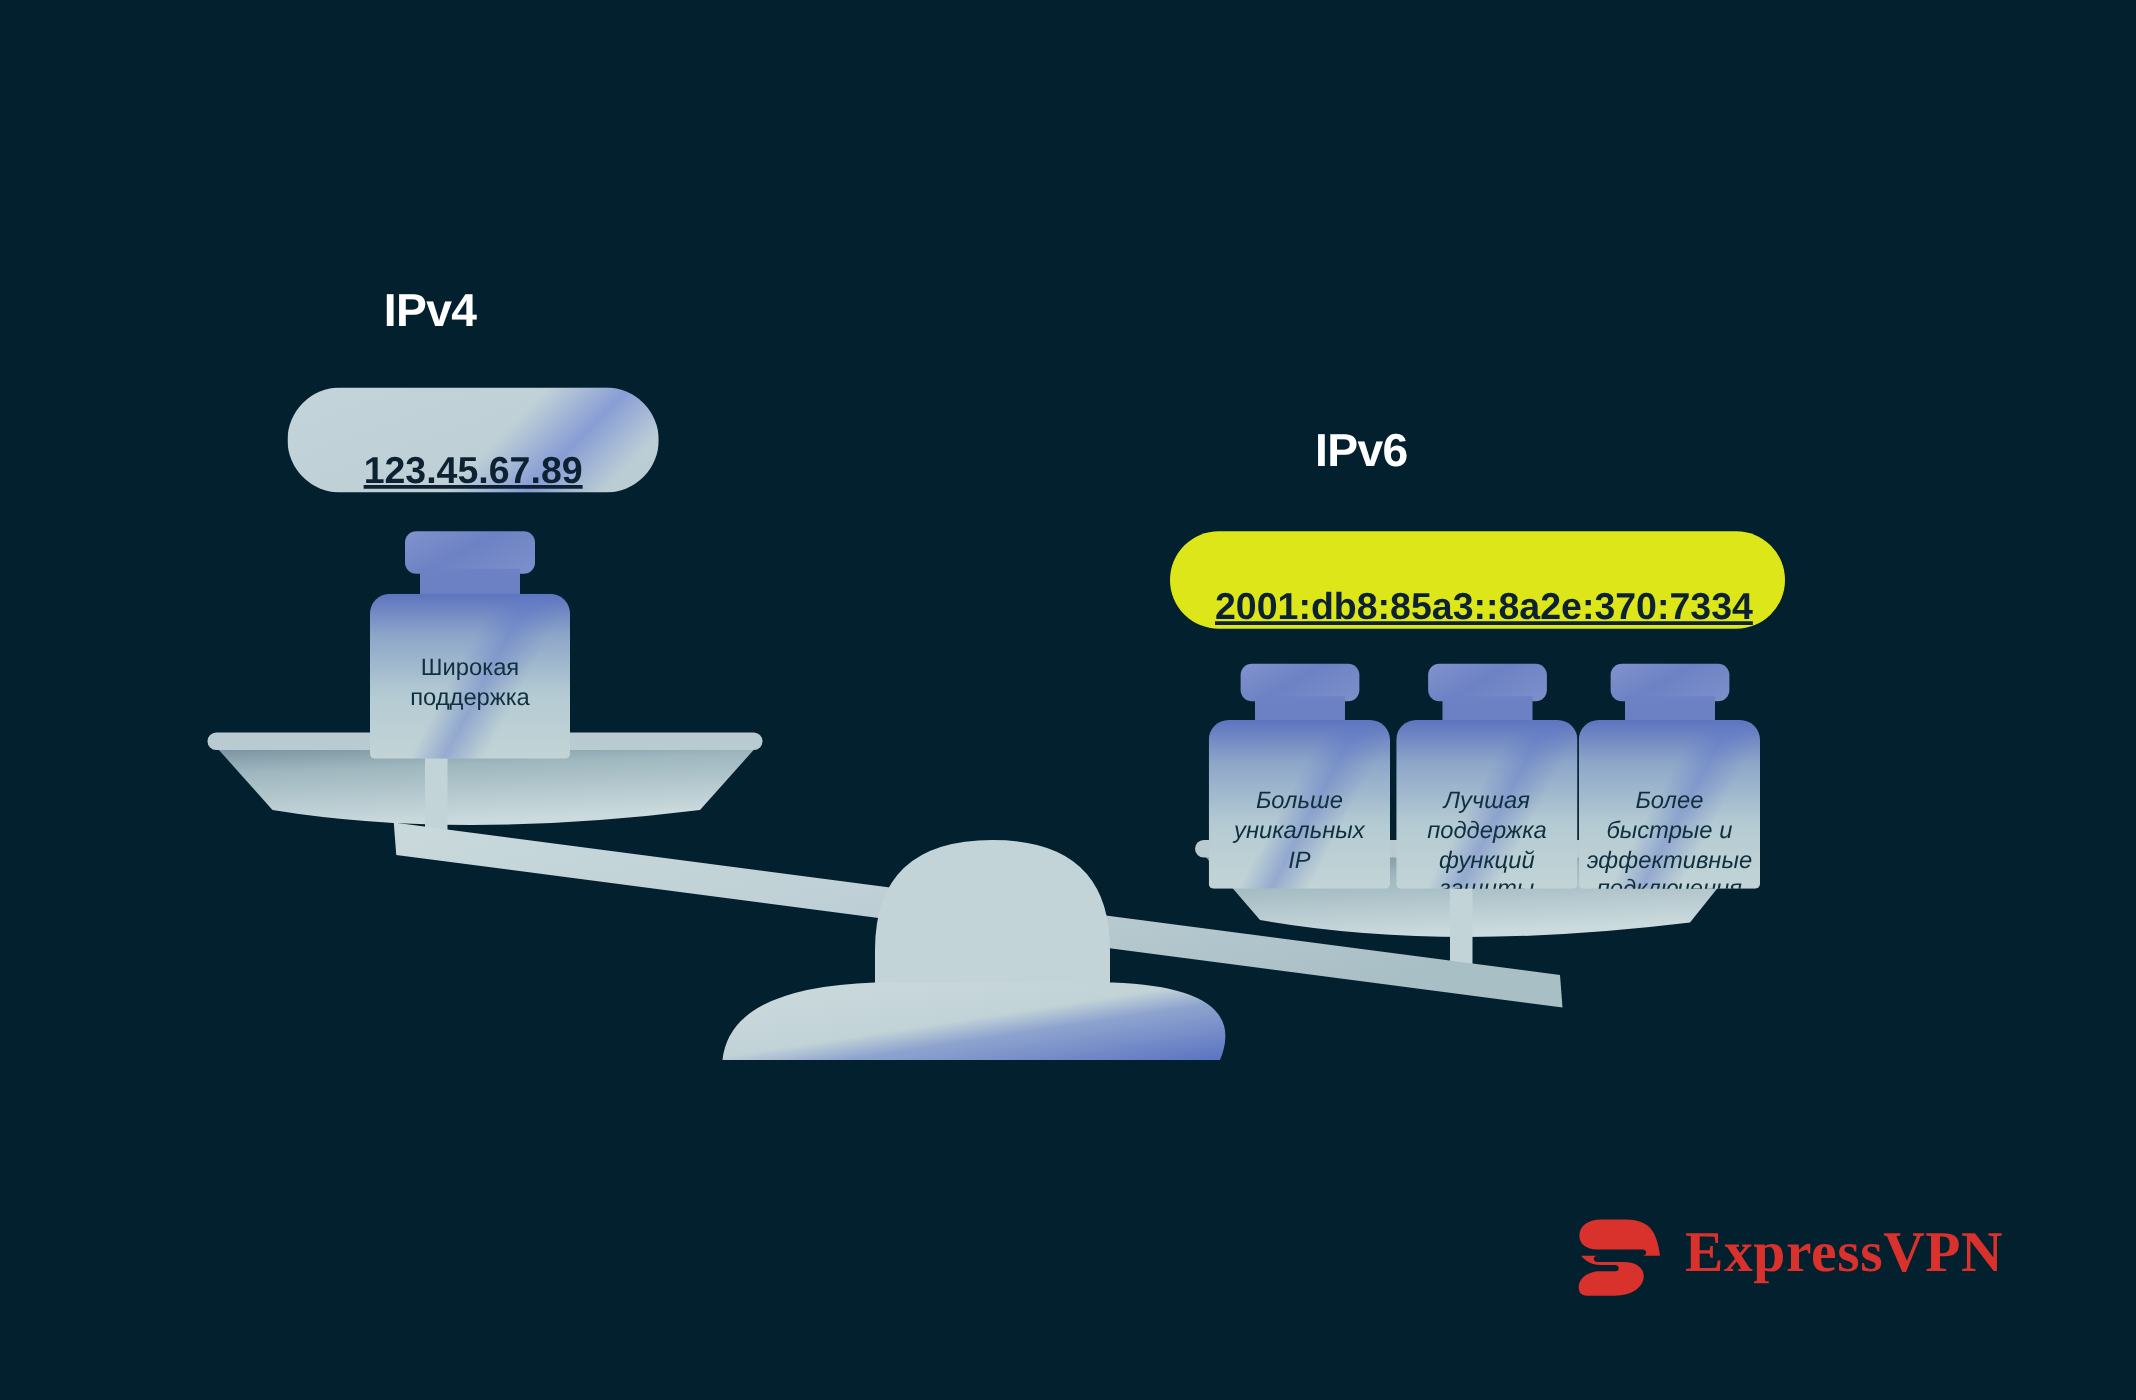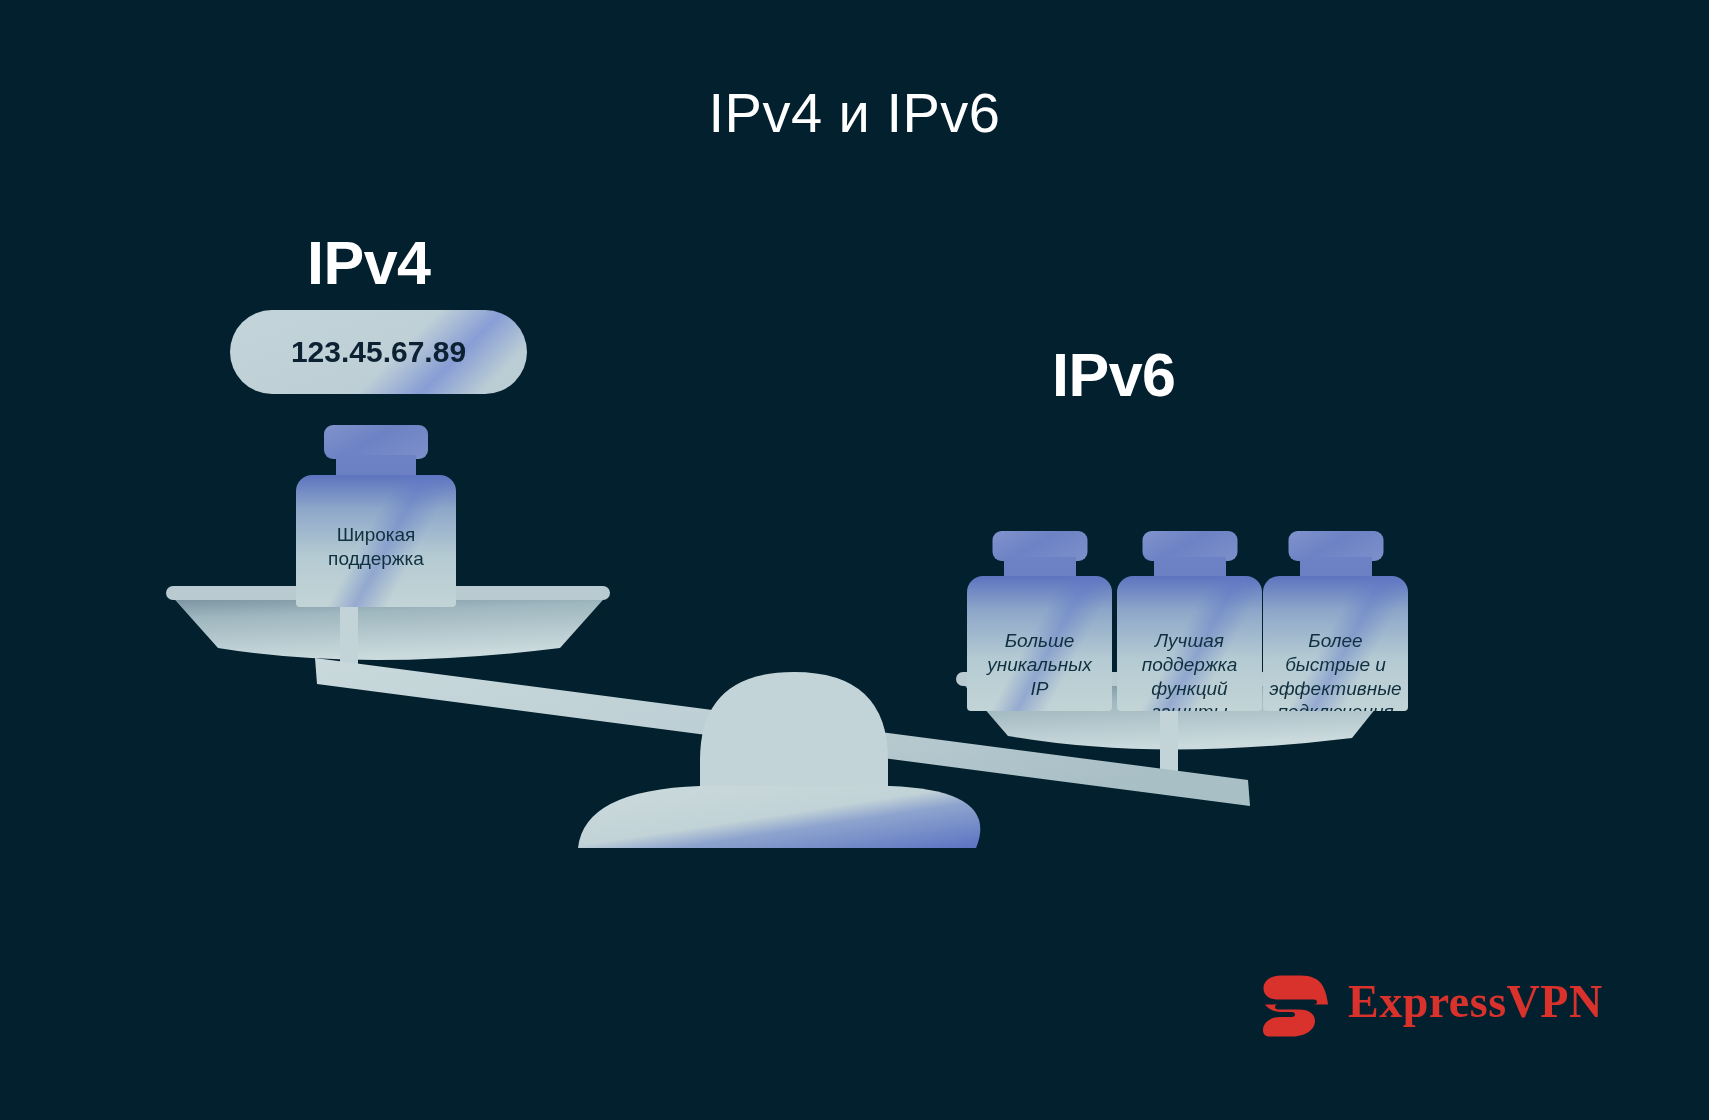--- a/index.html
+++ b/index.html
@@ -27,38 +27,39 @@
     font-size: 56px;
     font-weight: 400;
     letter-spacing: 0.5px;
     line-height: 1.1;
   }
 
   
   .side-heading {
     position: absolute;
     color: #ffffff;
-    font-size: 61px;
+    font-size: 37px;
     font-weight: bold;
     letter-spacing: -0.5px;
   }
   #ipv4-heading { left: 307px; top: 228px; }
   #ipv6-heading { left: 1052px; top: 340px; }
 
   
   .pill {
     position: absolute;
     display: flex;
-    align-items: center;
+    align-items: flex-end;
     justify-content: center;
     border-radius: 48px;
     color: #0c2233;
     font-weight: bold;
     white-space: nowrap;
     overflow: hidden;
+    text-decoration: underline;
   }
   #ipv4-pill {
     left: 230px;
     top: 310px;
     width: 297px;
     height: 84px;
     font-size: 30px;
     background:
       linear-gradient(135deg, rgba(92,116,212,0.0) 55%, rgba(92,116,212,0.55) 72%, rgba(92,116,212,0.0) 88%),
       linear-gradient(160deg, #c3d5da 0%, #bed0d6 60%, #b9ccd3 100%);
@@ -161,21 +162,20 @@
     font-size: 46px;
     font-weight: bold;
     letter-spacing: 0.5px;
   }
 </style>
 </head>
 <body>
 
 <div id="canvas">
 
-  <div id="title">IPv4 и IPv6</div>
 
   <svg id="scale" viewBox="0 0 1709 1120">
     <defs>
       <linearGradient id="panGrad" x1="0" y1="0" x2="0.25" y2="1">
         <stop offset="0%" stop-color="#6f8796"></stop>
         <stop offset="38%" stop-color="#9fb7bf"></stop>
         <stop offset="100%" stop-color="#cadadd"></stop>
       </linearGradient>
       <linearGradient id="panGrad2" x1="0" y1="0" x2="0.25" y2="1">
         <stop offset="0%" stop-color="#6f8796"></stop>
@@ -232,20 +232,23 @@
   <div id="jar-ipv4" class="jar">
     <div class="cap"></div>
     <div class="neck"></div>
     <div class="body">
       <div class="label">Широкая поддержка</div>
     </div>
   </div>
 
   <div id="ipv6-heading" class="side-heading">IPv6</div>
 
+  <div id="ipv6-pill" class="pill">
+    <span>2001:db8:85a3::8a2e:370:7334</span>
+  </div>
 
   <div id="jar-v6-1" class="jar jar-v6">
     <div class="cap"></div>
     <div class="neck"></div>
     <div class="body">
       <div class="label">Больше уникальных IP</div>
     </div>
   </div>
 
   <div id="jar-v6-2" class="jar jar-v6">

